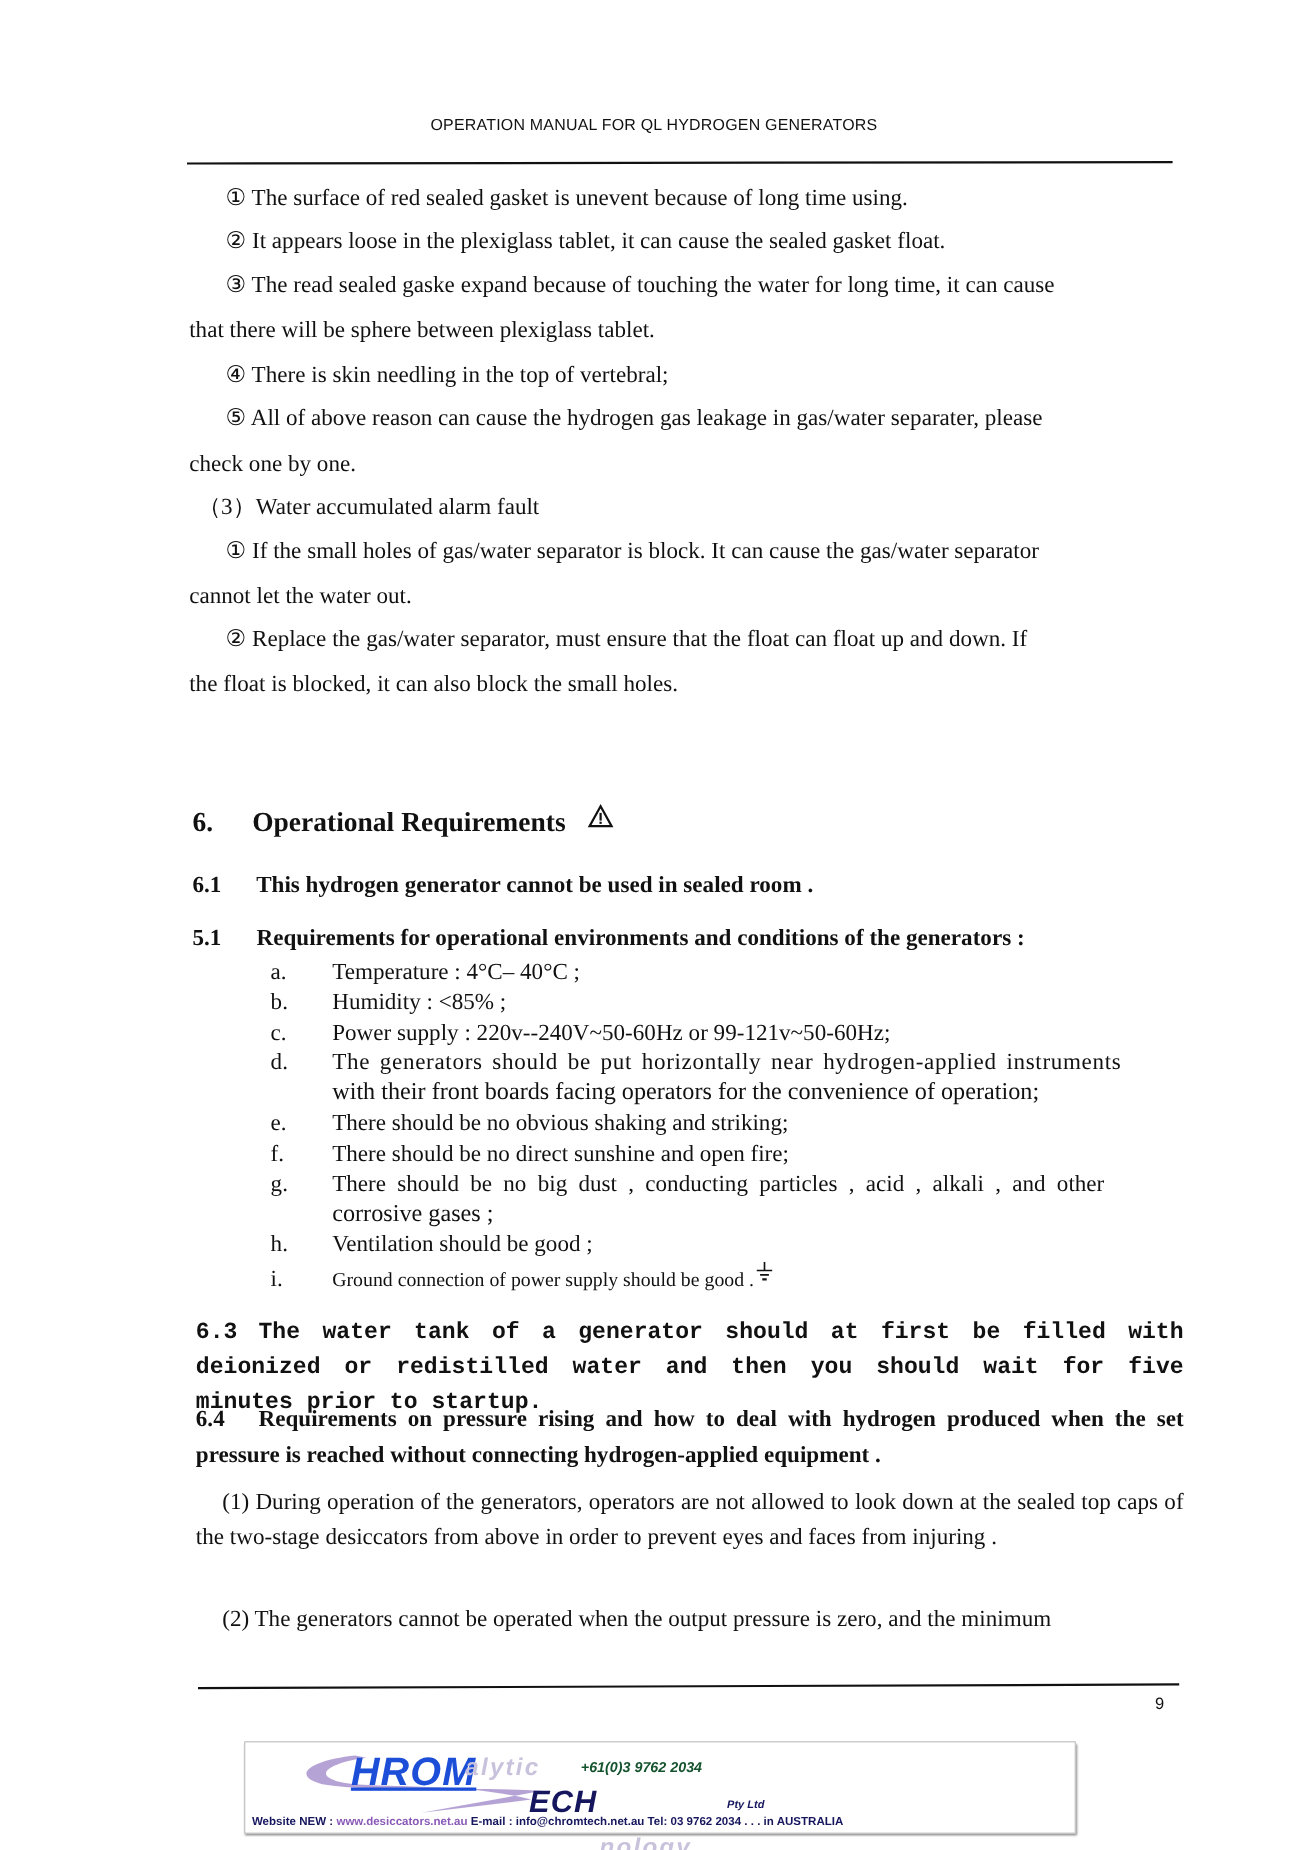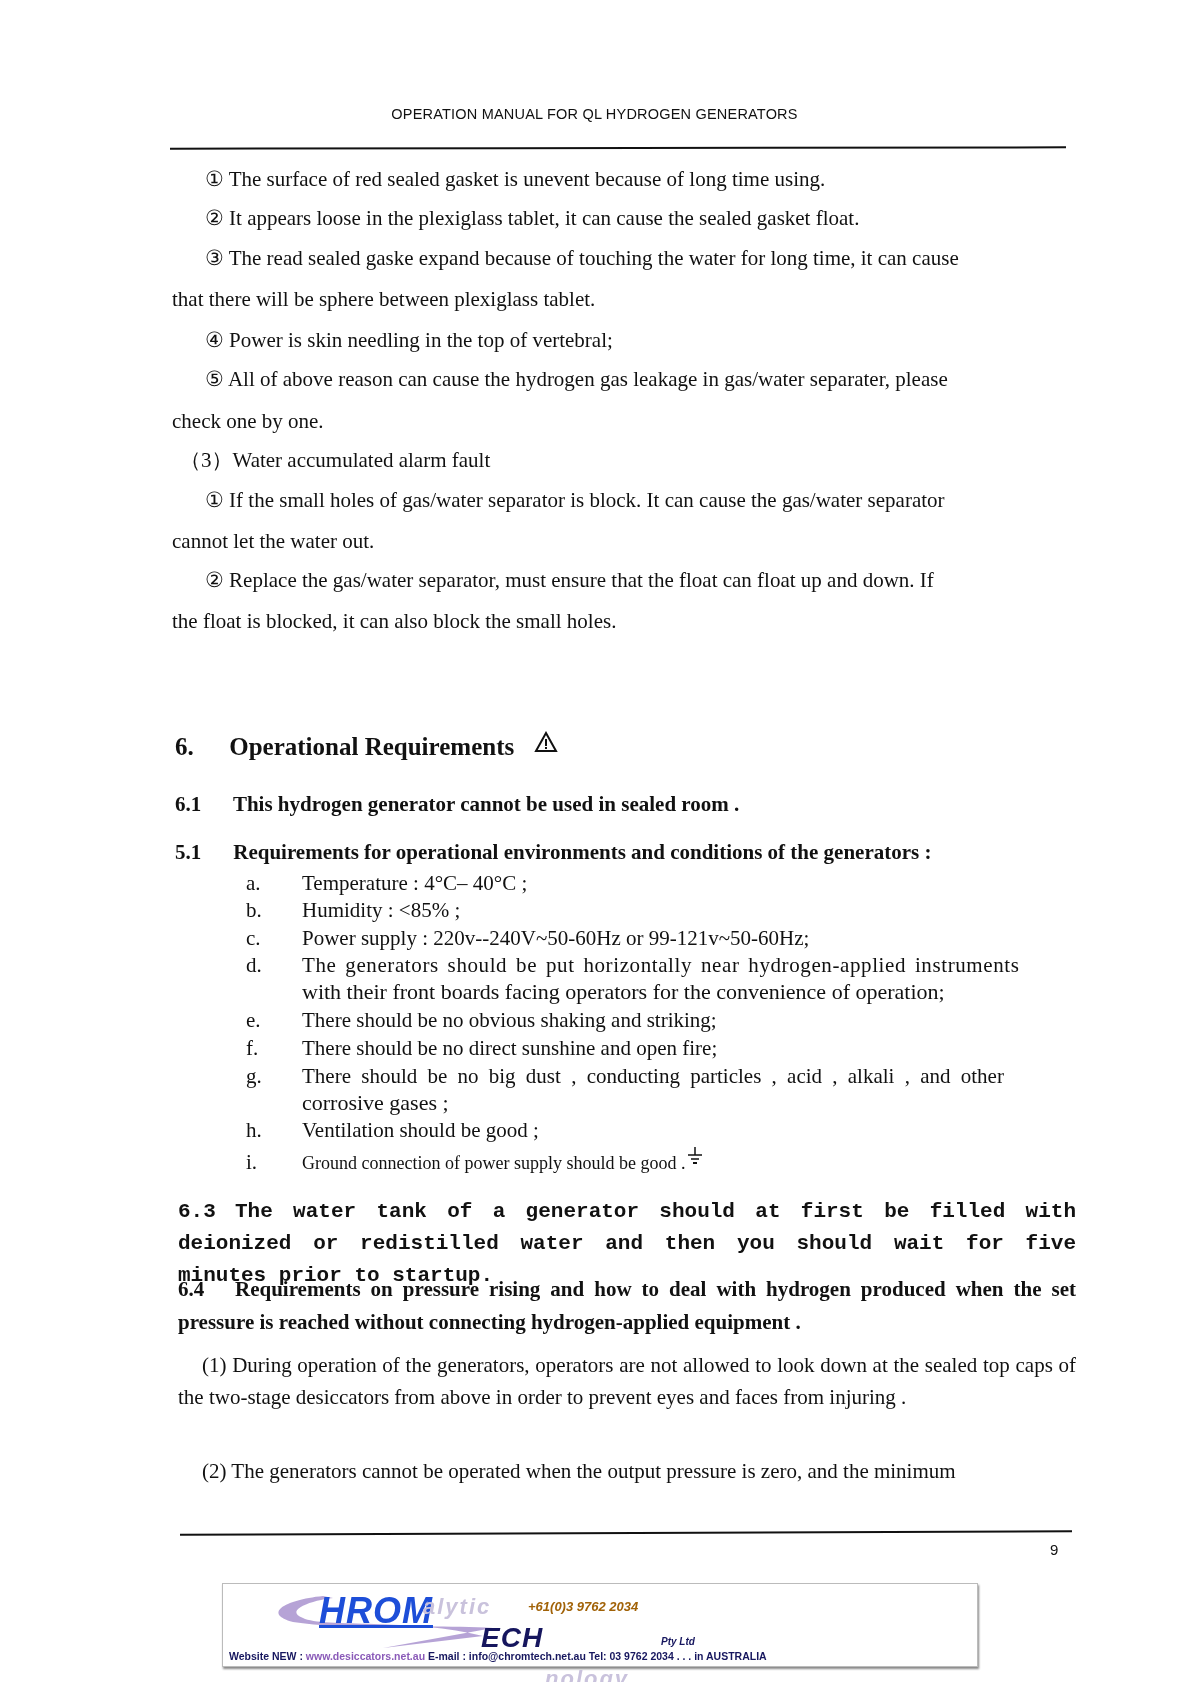--- a/index.html
+++ b/index.html
@@ -25,21 +25,21 @@
   .justify { position: absolute; left: 178px; width: 898px; font-size: 21px; line-height: 32px; text-align: justify; }
   .page-num { position: absolute; top: 1541px; left: 1050px; font-family: "Liberation Sans", sans-serif; font-size: 15px; }
   .banner { position: absolute; top: 1583px; left: 222px; width: 754px; height: 82px; border: 1px solid #bbb;
             box-shadow: 1px 2px 2px #888; background: #fff; }
   .logo-swoosh { position: absolute; left: 40px; top: 6px; }
   .logo-hrom { position: absolute; left: 96px; top: 6px; font-family: "Liberation Sans", sans-serif;
                font-weight: bold; font-style: italic; font-size: 36px; color: #1d4ed8; letter-spacing: 1px; text-decoration: underline; }
   .logo-alytic { position: absolute; left: 200px; top: 10px; font-family: "Liberation Sans", sans-serif;
                font-weight: bold; font-style: italic; font-size: 22px; color: #c9c2dc; letter-spacing: 2px; }
   .logo-phone { position: absolute; left: 305px; top: 15px; font-family: "Liberation Sans", sans-serif;
-               font-weight: bold; font-style: italic; font-size: 13px; color: #a16207; }
+               font-weight: bold; font-style: italic; font-size: 13px; color: #14532d; }
   .logo-ech { position: absolute; left: 258px; top: 38px; font-family: "Liberation Sans", sans-serif;
                font-weight: bold; font-style: italic; font-size: 28px; color: #16165e; letter-spacing: 1px; }
   .logo-nology { position: absolute; left: 322px; top: 42px; font-family: "Liberation Sans", sans-serif;
                font-weight: bold; font-style: italic; font-size: 22px; color: #c9c2dc; letter-spacing: 2px; margin-top: 40px; }
   .logo-pty { position: absolute; left: 438px; top: 52px; font-family: "Liberation Sans", sans-serif;
                font-weight: bold; font-style: italic; font-size: 10px; color: #16165e; }
   .dist-box { position: absolute; left: 486px; top: 2px; width: 162px; height: 56px; border: 1px solid #999;
               background: radial-gradient(ellipse at 50% 60%, #d9ccf0 0%, #fff 70%); text-align: center;
               font-family: "Liberation Sans", sans-serif; font-weight: bold; font-style: italic; color: #16165e; }
   .dist-title { font-size: 13px; margin-top: 3px; }
@@ -63,21 +63,21 @@
   <span>②</span>
   <span>It appears loose in the plexiglass tablet, it can cause the sealed gasket float.</span>
 </div>
 <div class="body-text indent" style="top:245px;">
   <span>③</span>
   <span>The read sealed gaske expand because of touching the water for long time, it can cause</span>
 </div>
 <div class="body-text flush" style="top:286px;">that there will be sphere between plexiglass tablet.</div>
 <div class="body-text indent" style="top:327px;">
   <span>④</span>
-  <span>Power is skin needling in the top of vertebral;</span>
+  <span>There is skin needling in the top of vertebral;</span>
 </div>
 <div class="body-text indent" style="top:366px;">
   <span>⑤</span>
   <span>All of above reason can cause the hydrogen gas leakage in gas/water separater, please</span>
 </div>
 <div class="body-text flush" style="top:408px;">check one by one.</div>
 
 <div class="body-text" style="top:447px; left:180px;">（3）Water accumulated alarm fault</div>
 <div class="body-text indent" style="top:487px;">
   <span>①</span>

